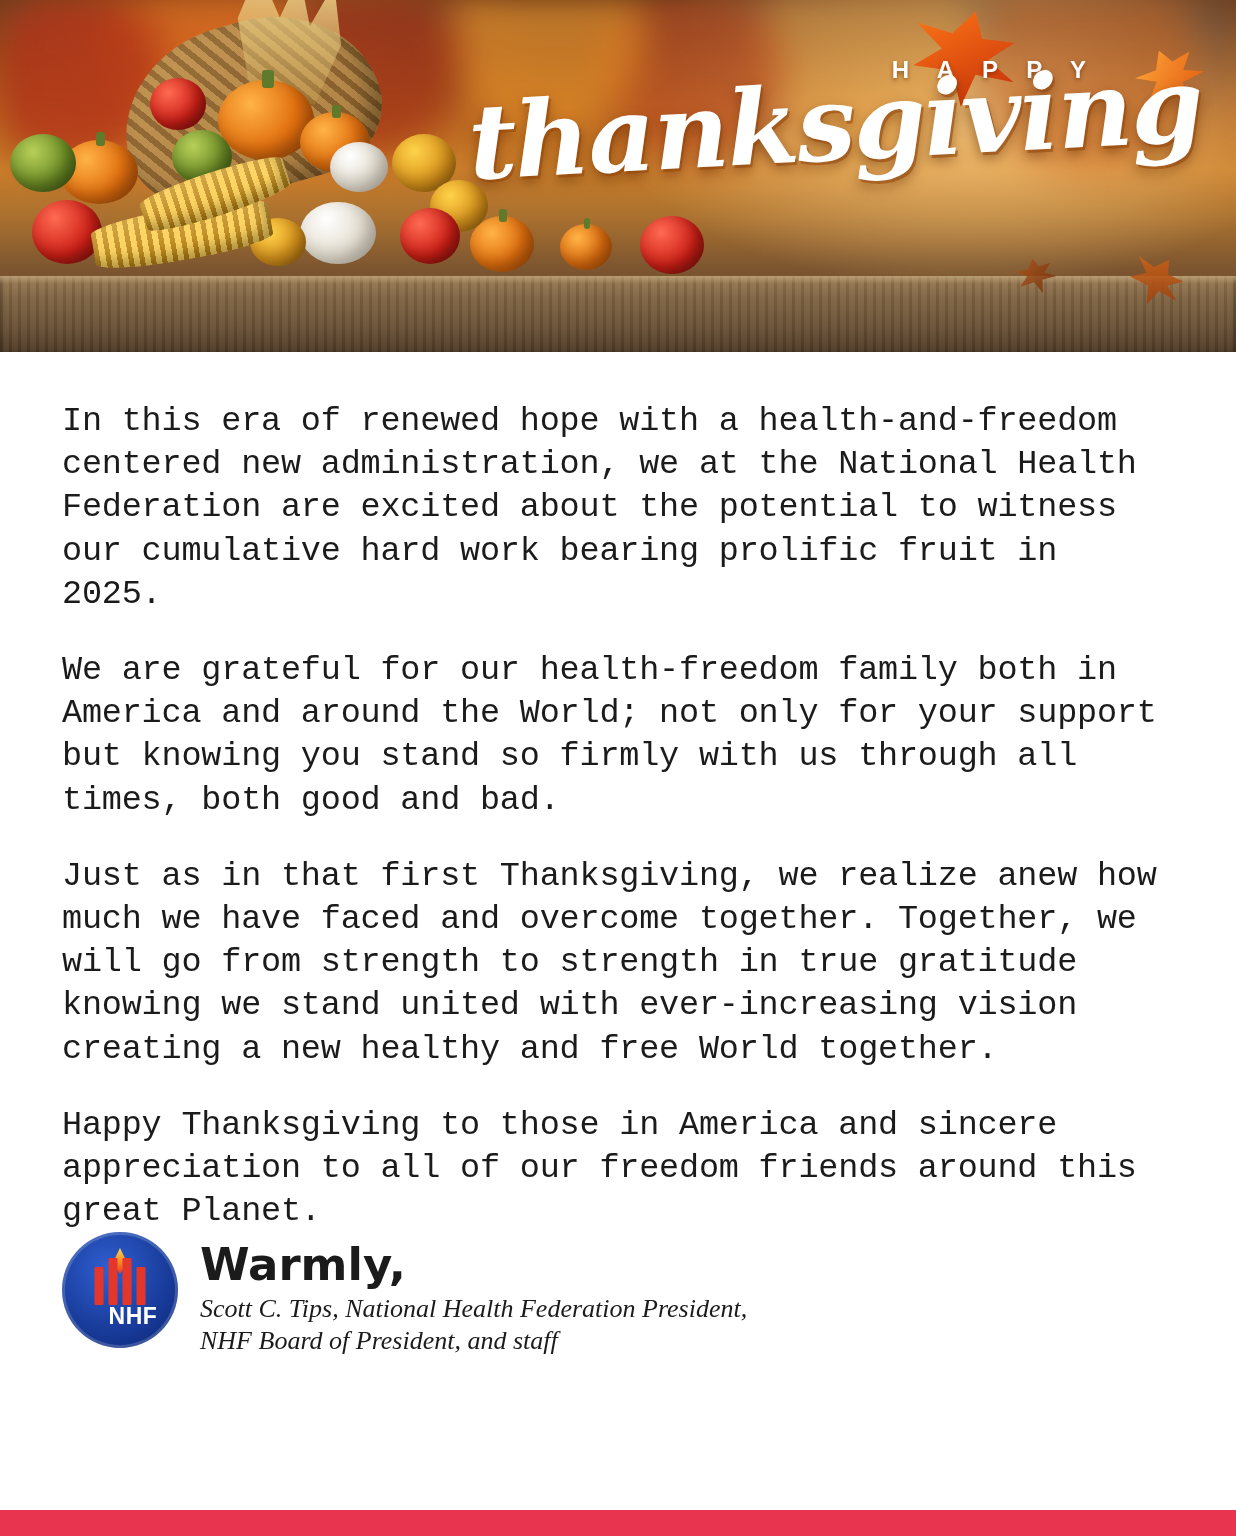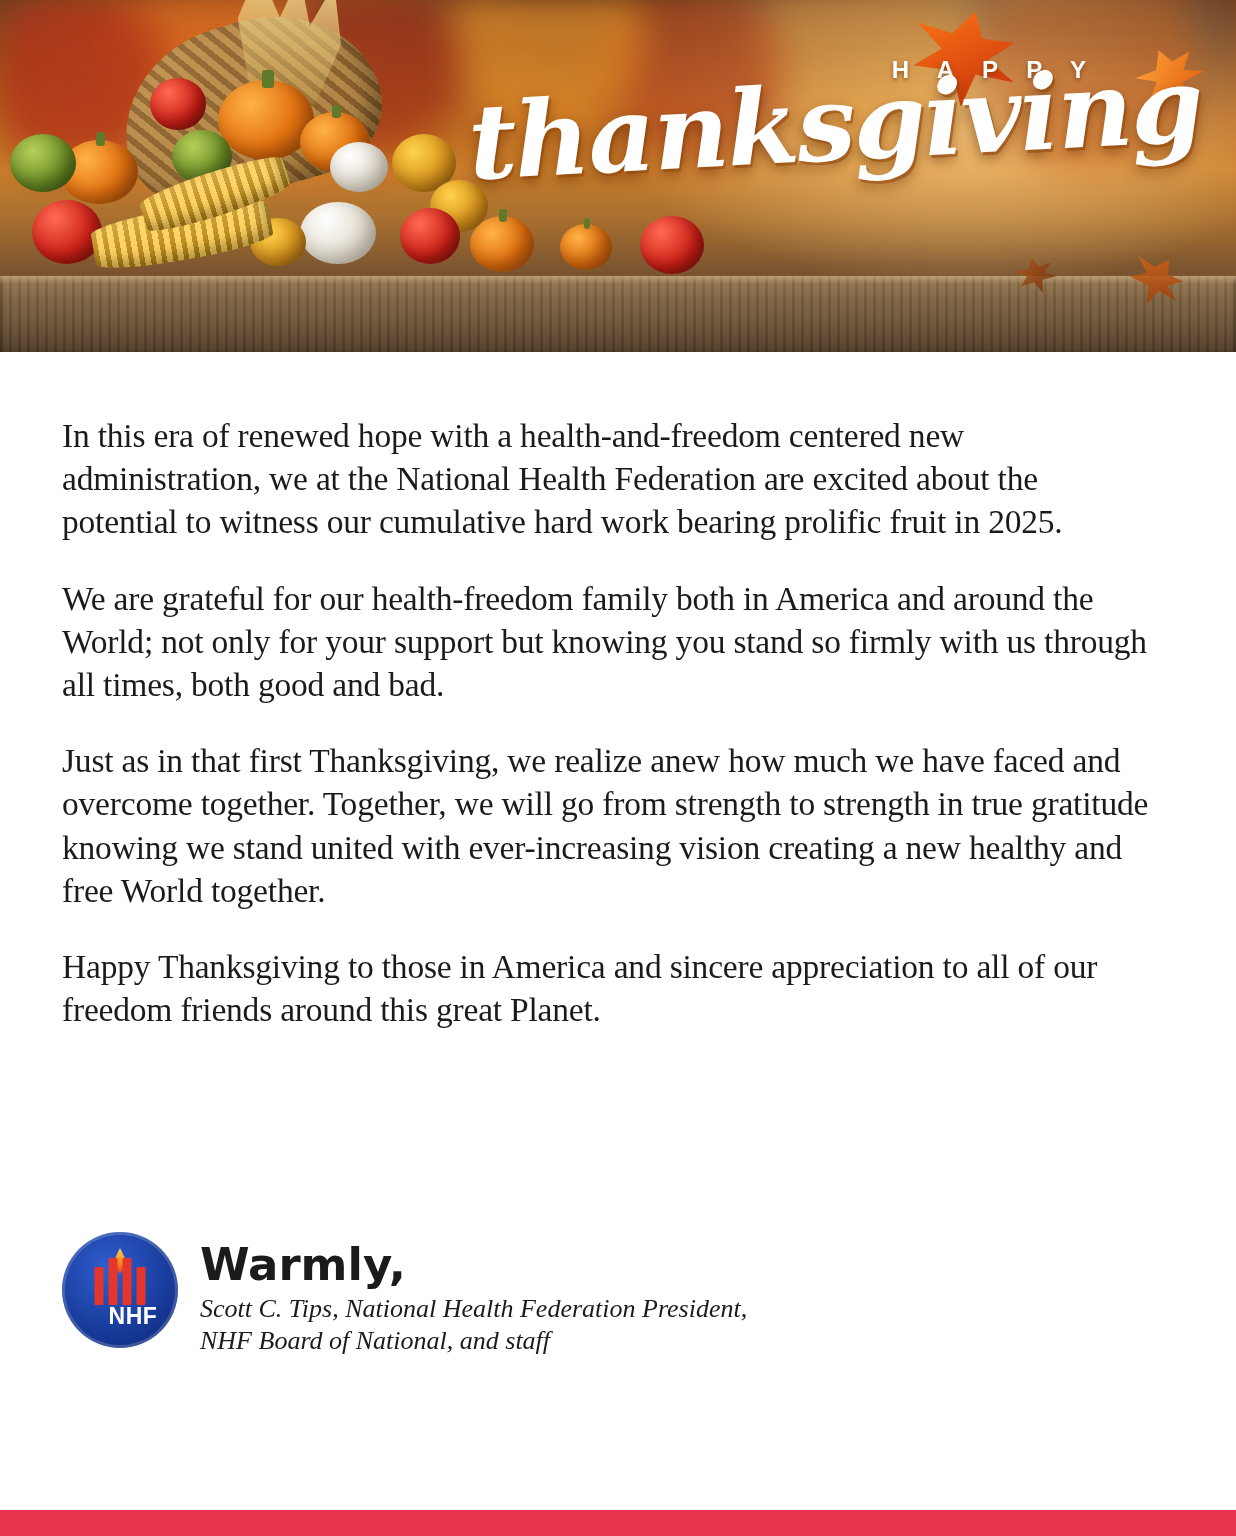--- a/index.html
+++ b/index.html
@@ -173,25 +173,25 @@
     position: absolute;
     top: 352px;
     left: 0;
     width: 1236px;
     height: 1130px;
     background: #ffffff;
     box-sizing: border-box;
     padding: 48px 76px 0 62px;
   }
   .para {
-    font-family: Liberation Serif, serif;
+    font-family: Liberation Mono, monospace;
     font-size: 33.5px;
     line-height: 1.29;
     color: #1b1b1b;
-    margin: 14px 0 33px 0;
+    margin: 0 0 33px 0;
     letter-spacing: -0.2px;
   }
   .para:last-of-type { margin-bottom: 0; }
 
   
   .signature {
     position: absolute;
     left: 62px;
     top: 1232px;
     display: flex;
@@ -345,17 +345,17 @@
       <i></i>
         <i></i>
         <i></i>
         <i></i>
     </div>
     <div class="nhf-text">NHF</div>
   </div>
   <div class="sign-lines">
     <p class="sign-warmly">Warmly,</p>
     <p class="sign-name">Scott C. Tips, National Health Federation President,</p>
-    <p class="sign-name">NHF Board of National, and staff</p>
+    <p class="sign-name">NHF Board of President, and staff</p>
   </div>
 </div>
 
 <div class="footer-bar"></div>
 
 </body></html>

